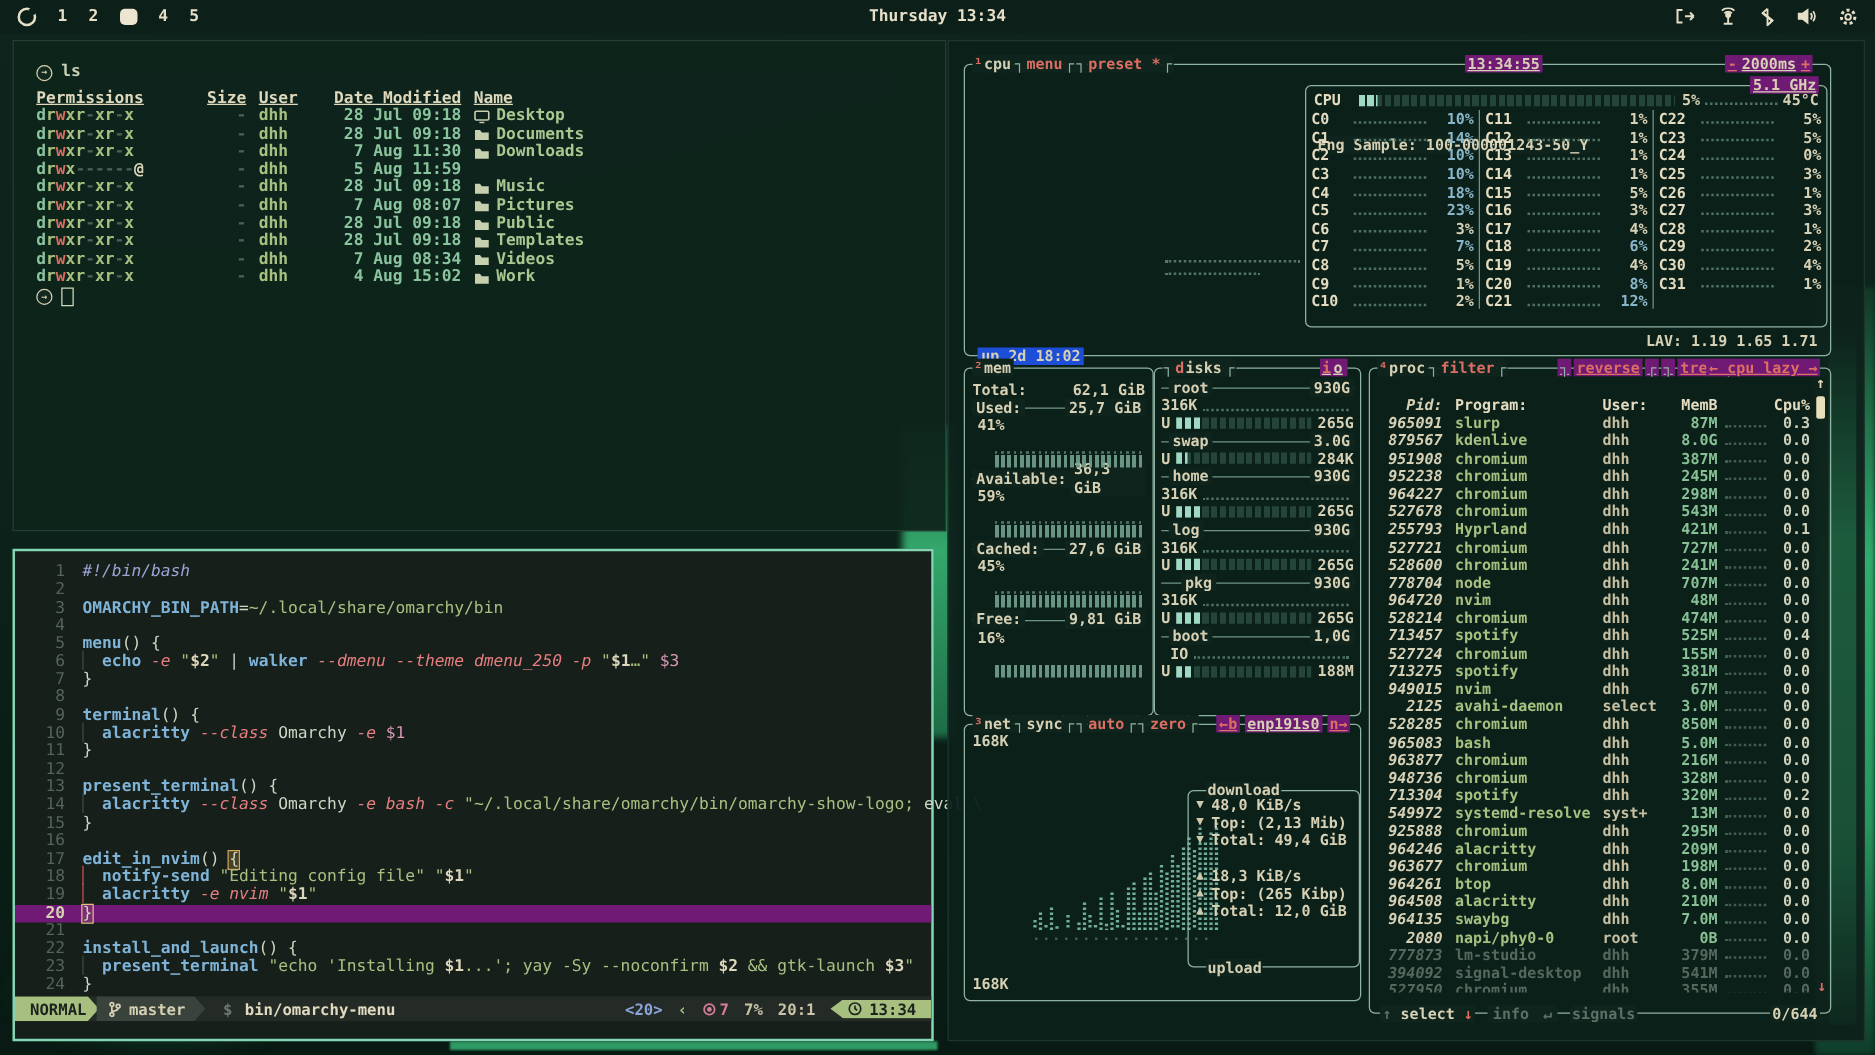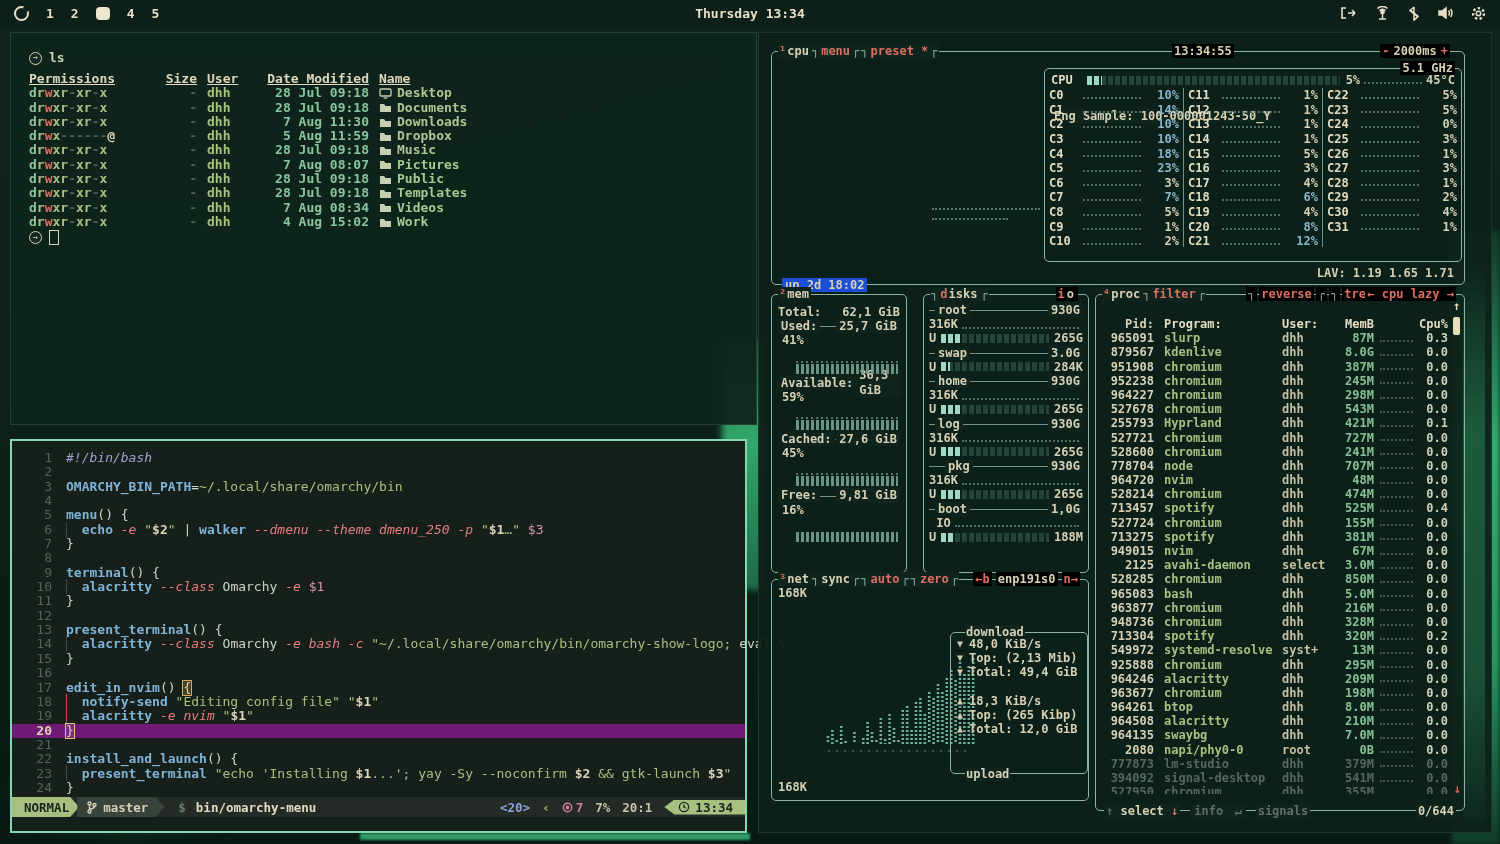--- a/index.html
+++ b/index.html
@@ -87,21 +87,21 @@
   #btop .glowstrip{position:absolute;right:6px;top:230px;width:22px;bottom:12px;
     background:linear-gradient(180deg,rgba(47,154,99,.0),rgba(47,154,99,.45) 30%,rgba(47,154,99,.35) 75%,rgba(18,60,42,.2));border-radius:3px;}
   .bbox{position:absolute;border:1px solid #8fb3a2;border-radius:5px;box-sizing:border-box;}
   .btitle{position:absolute;top:-8px;left:6px;display:flex;font-weight:bold;white-space:pre;}
   .btitle span{background:#0e241d;padding:0 1px;}
   .hk{color:#8fb3a2;font-weight:normal;}
   .red{color:#dd6e63;}
   .cream{color:#d6d0b4;}
   .dim{color:#5c7065;}
   .ongrid{position:absolute;font-weight:bold;top:-8px;}
-  .ongrid span{background:#000000;padding:0 2px;}
+  .ongrid span{background:#701a75;padding:0 2px;text-decoration:underline;}
   .dots{flex:1;border-bottom:2px dotted #4e7163;margin:0 4px 4px 4px;height:9px;}
   
   #cpu-cores{position:absolute;left:272px;top:16px;width:416px;height:192px;border:1px solid #8fb3a2;border-radius:5px;}
   .corerow{display:flex;align-items:center;height:14.6px;padding:0 4px;}
   .corename{width:30px;font-weight:bold;color:#e3dcc0;}
   .corepct{width:34px;text-align:right;font-weight:bold;}
   .cpu-cols{display:flex;position:absolute;top:16px;left:0;right:0;bottom:14px;}
   .cpu-col{flex:1;}
   .cpu-col + .cpu-col{border-left:1px solid #6f9484;}
   #cpumeter{display:flex;align-items:center;height:15px;padding:0 6px;font-weight:bold;}
@@ -123,21 +123,21 @@
   .urow .ubar i{position:absolute;left:0;top:0;bottom:0;background:repeating-linear-gradient(90deg,#9fd8c3 0 5px,rgba(0,0,0,0) 5px 7px);}
   .raterow{display:flex;align-items:center;height:14.2px;font-weight:bold;}
   .raterow .dots{margin-bottom:2px;}
   
   #netinfo{position:absolute;left:178px;top:52px;width:138px;height:142px;border:1px solid #8fb3a2;border-radius:5px;padding:4px 6px;box-sizing:border-box;}
   #netinfo .r{display:flex;gap:6px;font-weight:bold;height:14.2px;align-items:center;}
   .tri{font-size:10px;color:#cfc9ad;}
   
   #procrows{position:absolute;left:6px;right:16px;top:22px;bottom:16px;overflow:hidden;}
   .prow{display:grid;grid-template-columns:52px 10px 1fr 46px 46px 42px 32px;height:14.2px;align-items:center;font-weight:bold;}
-  .prow .pid{text-align:right;color:#d6d0b4;}
+  .prow .pid{text-align:right;color:#d6d0b4;font-style:italic;}
   .prow .prog{color:#a7c080;}
   .prow .user{color:#c6bfa2;}
   .prow .mem{text-align:right;color:#87c095;}
   .prow .pdots{border-bottom:2px dotted #3f5c50;height:8px;margin:0 3px 3px 6px;}
   .prow .cpu{text-align:right;color:#cdd0ba;}
   .prow.dimr .pid,.prow.dimr .prog,.prow.dimr .user,.prow.dimr .mem,.prow.dimr .cpu{color:#56685d;}
   .phead{color:#e3dcc0;}
   .phead .prog,.phead .user,.phead .mem,.phead .cpu{color:#e3dcc0;}
   #procfoot{position:absolute;bottom:-8px;left:8px;right:8px;display:flex;gap:10px;font-weight:bold;}
   #procfoot span{background:#0e241d;padding:0 2px;}
@@ -257,26 +257,20 @@
                 <path d="M1 2h4l1.5 2H12v6H1z" fill="#c6cfae"></path>
               </svg>
               <span>Downloads</span>
             </span>
           </div>
           <div>
             <span><span class="pm-d">d</span><span class="pm-r">r</span><span class="pm-w">w</span><span class="pm-x">x</span><span class="pm-dash">-</span><span class="pm-dash">-</span><span class="pm-dash">-</span><span class="pm-dash">-</span><span class="pm-dash">-</span><span class="pm-dash">-</span><span class="pm-at">@</span></span>
             <span class="c-size pm-dash">-</span>
             <span class="c-user">dhh</span>
             <span class="c-date">5 Aug 11:59</span>
-            <span class="c-name">
-              <svg width="13" height="11" viewBox="0 0 13 11">
-                <path d="M1 2h4l1.5 2H12v6H1z" fill="#c6cfae"></path>
-              </svg>
-              <span>Dropbox</span>
-            </span>
           </div>
           <div>
             <span><span class="pm-d">d</span><span class="pm-r">r</span><span class="pm-w">w</span><span class="pm-x">x</span><span class="pm-r">r</span><span class="pm-dash">-</span><span class="pm-x">x</span><span class="pm-r">r</span><span class="pm-dash">-</span><span class="pm-x">x</span></span>
             <span class="c-size pm-dash">-</span>
             <span class="c-user">dhh</span>
             <span class="c-date">28 Jul 09:18</span>
             <span class="c-name">
               <svg width="13" height="11" viewBox="0 0 13 11">
                 <path d="M1 2h4l1.5 2H12v6H1z" fill="#c6cfae"></path>
               </svg>
@@ -614,21 +608,21 @@
                 <span class="corepct" style="color:#d6d0b4">1%</span>
               </div>
             </div>
           </div>
       </div>
 
       <div style="position:absolute;bottom:-8px;left:10px;"><span style="background:#1d4ed8;padding:0 3px;font-weight:bold">up 2d 18:02</span></div>
       <div style="position:absolute;bottom:4px;right:10px;font-weight:bold">LAV: 1.19 1.65 1.71</div>
     </div>
 
-    <div class="bbox" style="left:12px;top:261px;width:136px;height:279px;">
+    <div class="bbox" style="left:12px;top:261px;width:152px;height:279px;">
       <div class="btitle"><span><i class="red" style="font-style:normal">²</i><span class="cream">mem</span></span></div>
       <div style="padding:10px 6px 0 6px;" id="memcontent">
         <div class="memrow">
             <span>Total:</span>
             <span class="v">62,1 GiB</span>
           </div>
       <div>
             <div class="dvl">
               <span>Used:</span>
               <span class="v">25,7 GiB</span>

